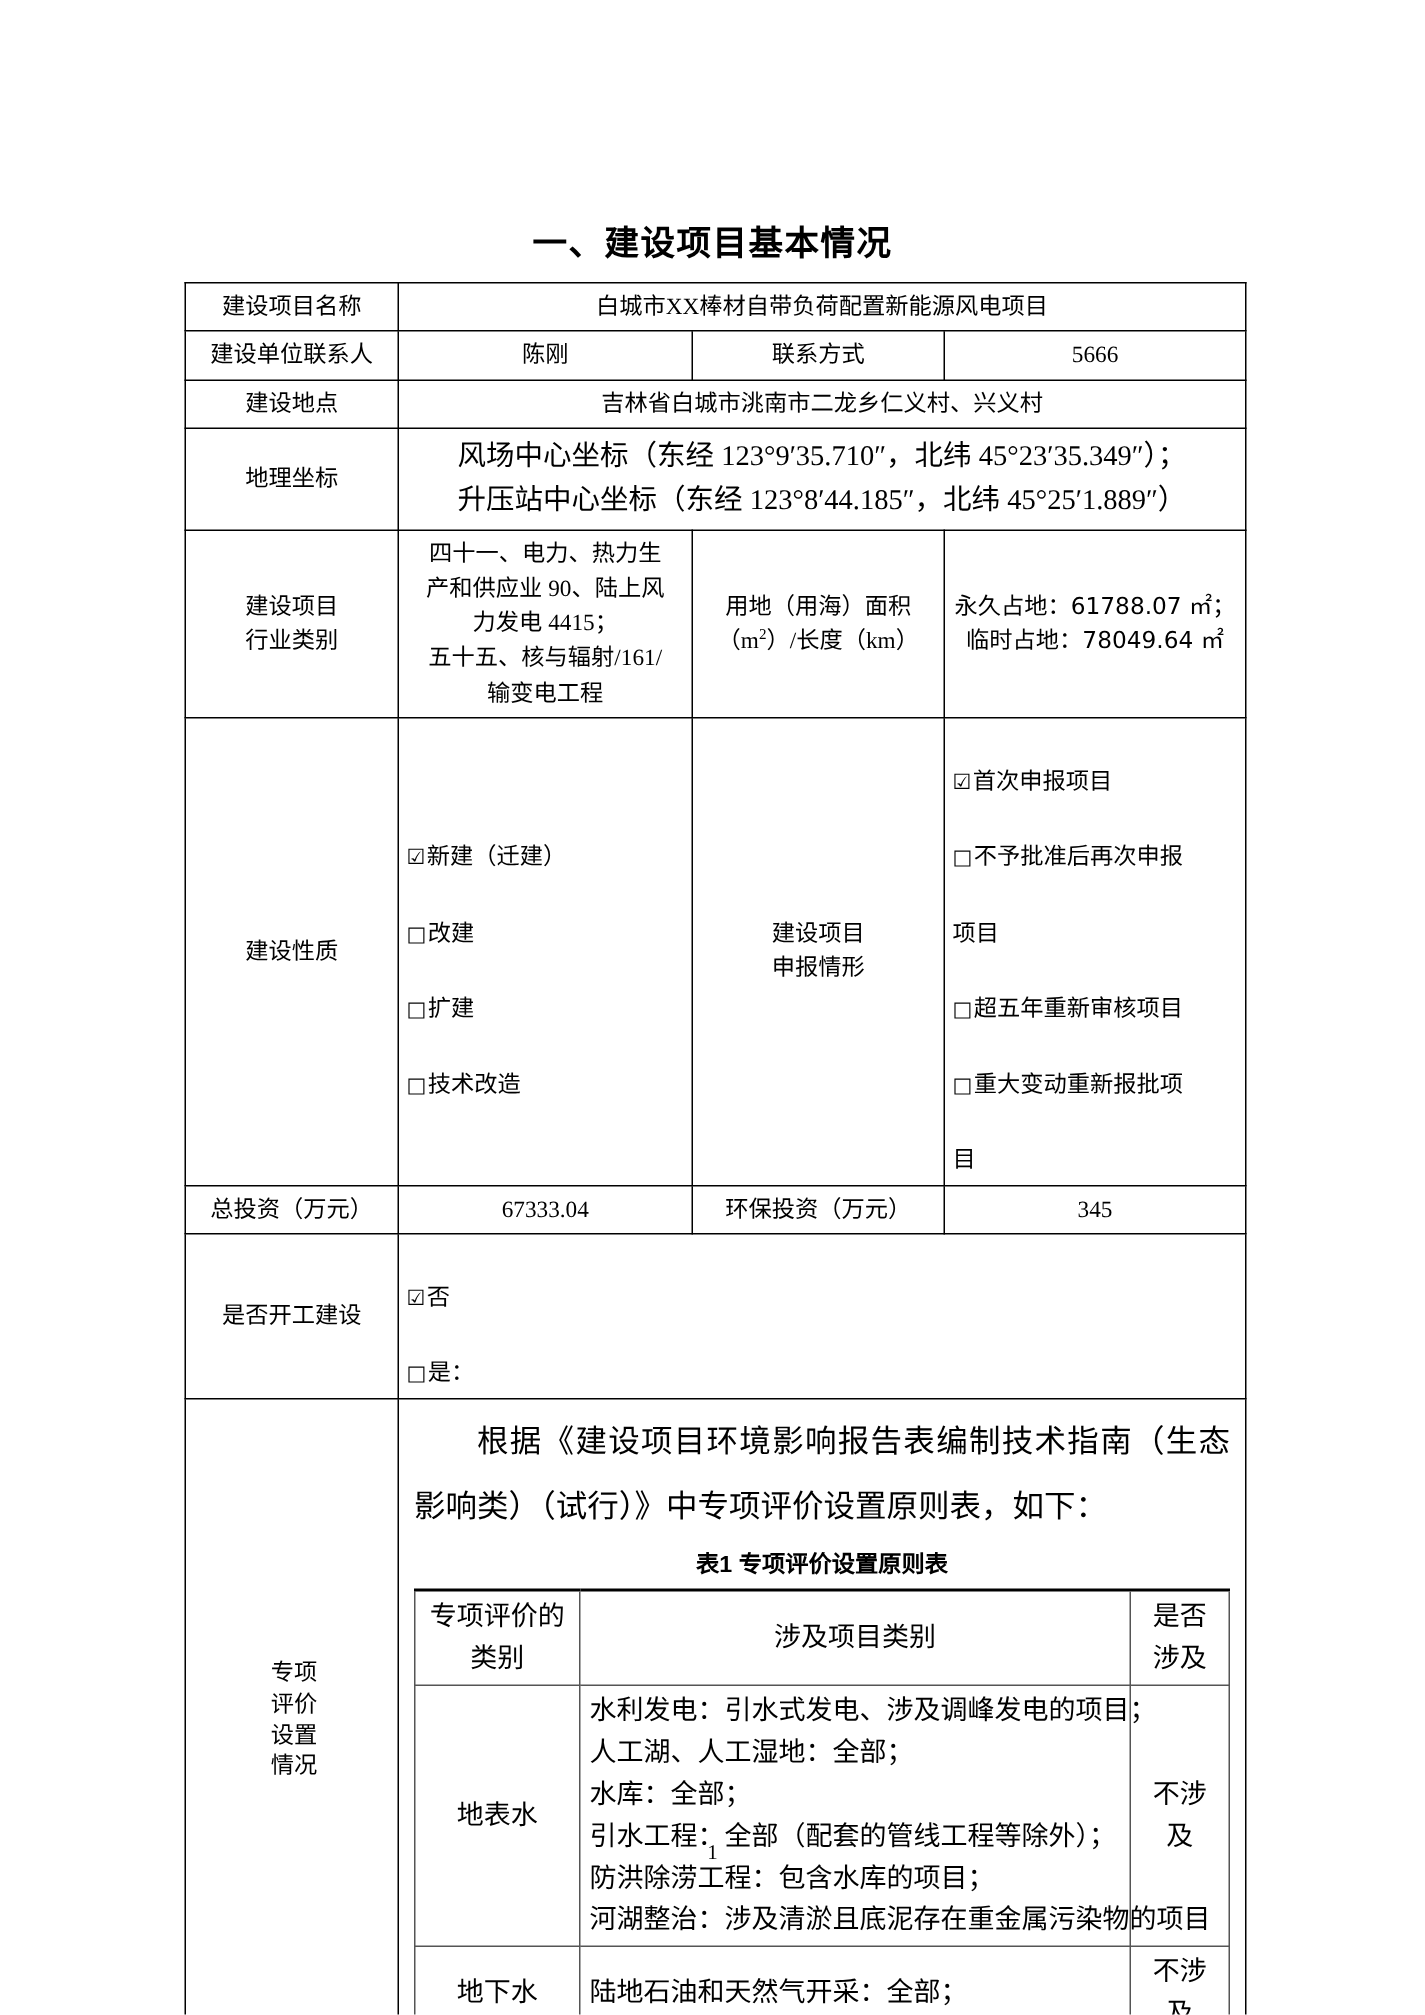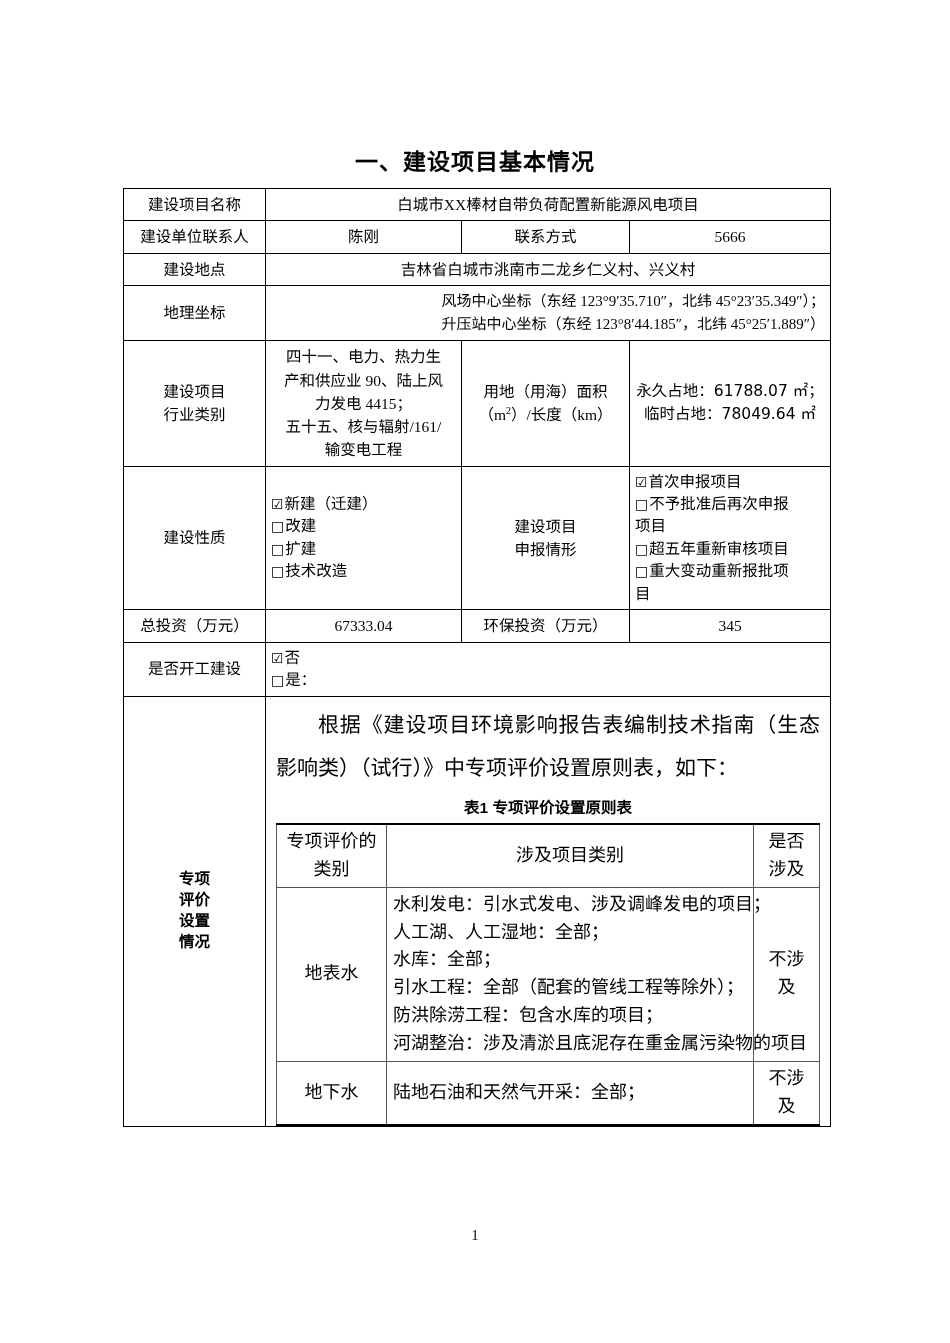--- a/index.html
+++ b/index.html
@@ -54,44 +54,44 @@
     text-align: center;
   }
   td.lft {
     text-align: left;
   }
   .nowrapline { white-space: nowrap; }
   .cbline {
     text-align: left;
     white-space: nowrap;
     line-height: 1.45;
+    margin-top: 28px;
   }
   .cbox {
     font-family: "DejaVu Sans", sans-serif;
     font-size: 14px;
     margin-right: 1px;
   }
   .coordline {
-    text-align: right;
+    text-align: center;
     white-space: nowrap;
     line-height: 1.55;
-    font-size: 15px;
+    font-size: 19px;
   }
   sup { font-size: 0.65em; vertical-align: super; line-height: 0; }
   .sq { font-family: "DejaVu Sans", sans-serif; }
 
   
   .vert-label {
     width: 2.2em;
     margin: 0 auto;
-    text-align: center;
+    text-align: right;
     line-height: 1.35;
     font-size: 15.5px;
     word-break: break-all;
-    font-weight: bold;
   }
 
   
   .spec-wrap {
     text-align: left;
     padding: 3px 4px 0 4px;
   }
   .spec-p {
     text-indent: 2em;
     font-size: 21px;

